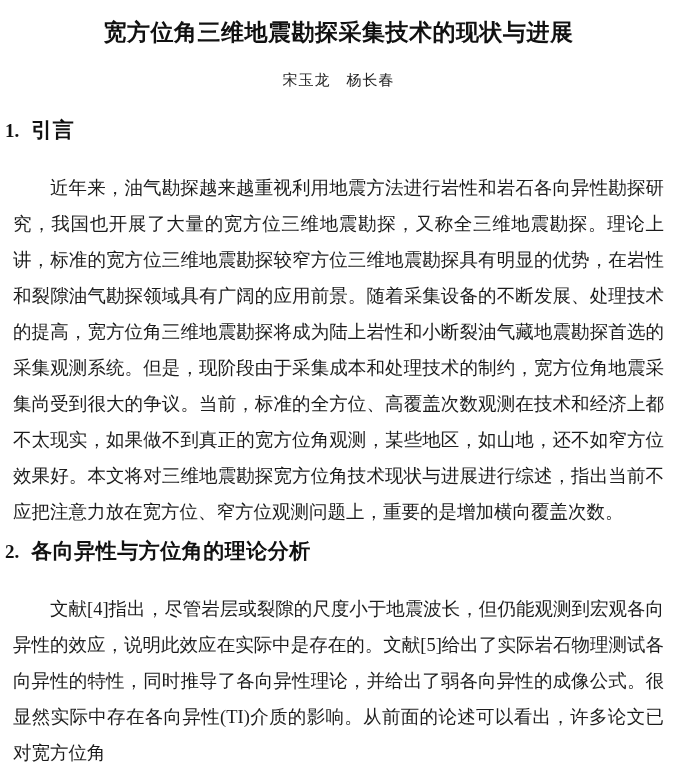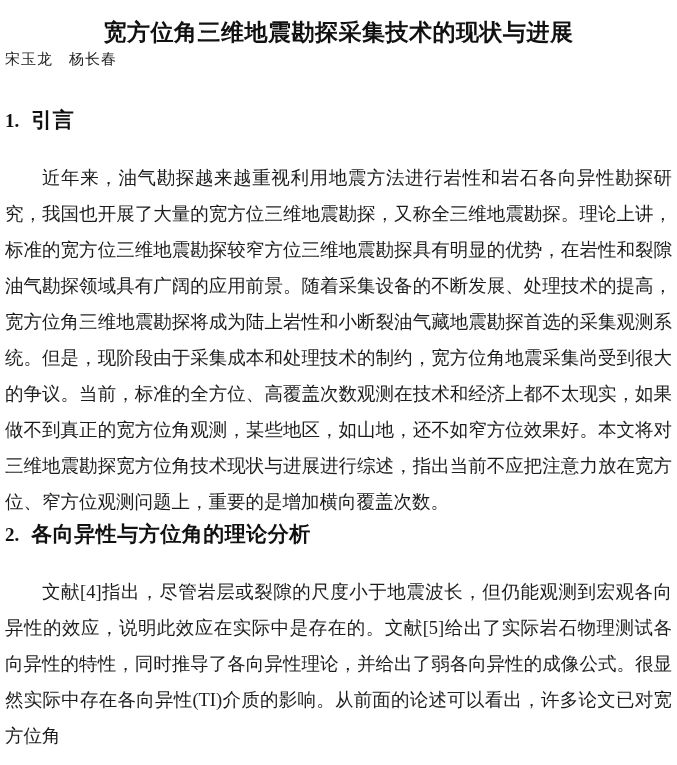--- a/index.html
+++ b/index.html
@@ -25,21 +25,22 @@
     margin: 5px 0 0 0;
     text-align: center;
     font-family: "DejaVu Sans", "Liberation Sans", sans-serif;
     font-weight: 700;
     font-size: 23px;
     line-height: 34px;
     color: #111111;
     letter-spacing: 0.5px;
   }
   .authors {
-    text-align: left;
+    margin-top: 21px;
+    text-align: center;
     font-size: 15px;
     line-height: 20px;
     color: #222222;
     letter-spacing: 1px;
   }
   .section-heading {
     margin: 0;
     font-size: 21px;
     line-height: 27px;
     font-weight: 700;
@@ -48,24 +49,24 @@
   .section-heading .sec-num {
     font-family: "Liberation Serif", "DejaVu Serif", serif;
     font-weight: 700;
     margin-right: 12px;
     font-size: 19px;
   }
   .section-heading .sec-title {
     font-family: "DejaVu Sans", "Liberation Sans", sans-serif;
     letter-spacing: 0.5px;
   }
-  #section-1 .section-heading { margin-top: 38px; }
+  #section-1 .section-heading { margin-top: 27px; }
   #section-2 .section-heading { margin-top: 1px; }
   .para {
-    margin: 0;
+    margin: 8px;
     margin-top: 26px;
     font-size: 18.5px;
     line-height: 36px;
     text-align: justify;
     text-justify: inter-ideograph;
     text-indent: 2em;
     color: #1c1c1c;
     word-break: break-all;
   }
 </style>

